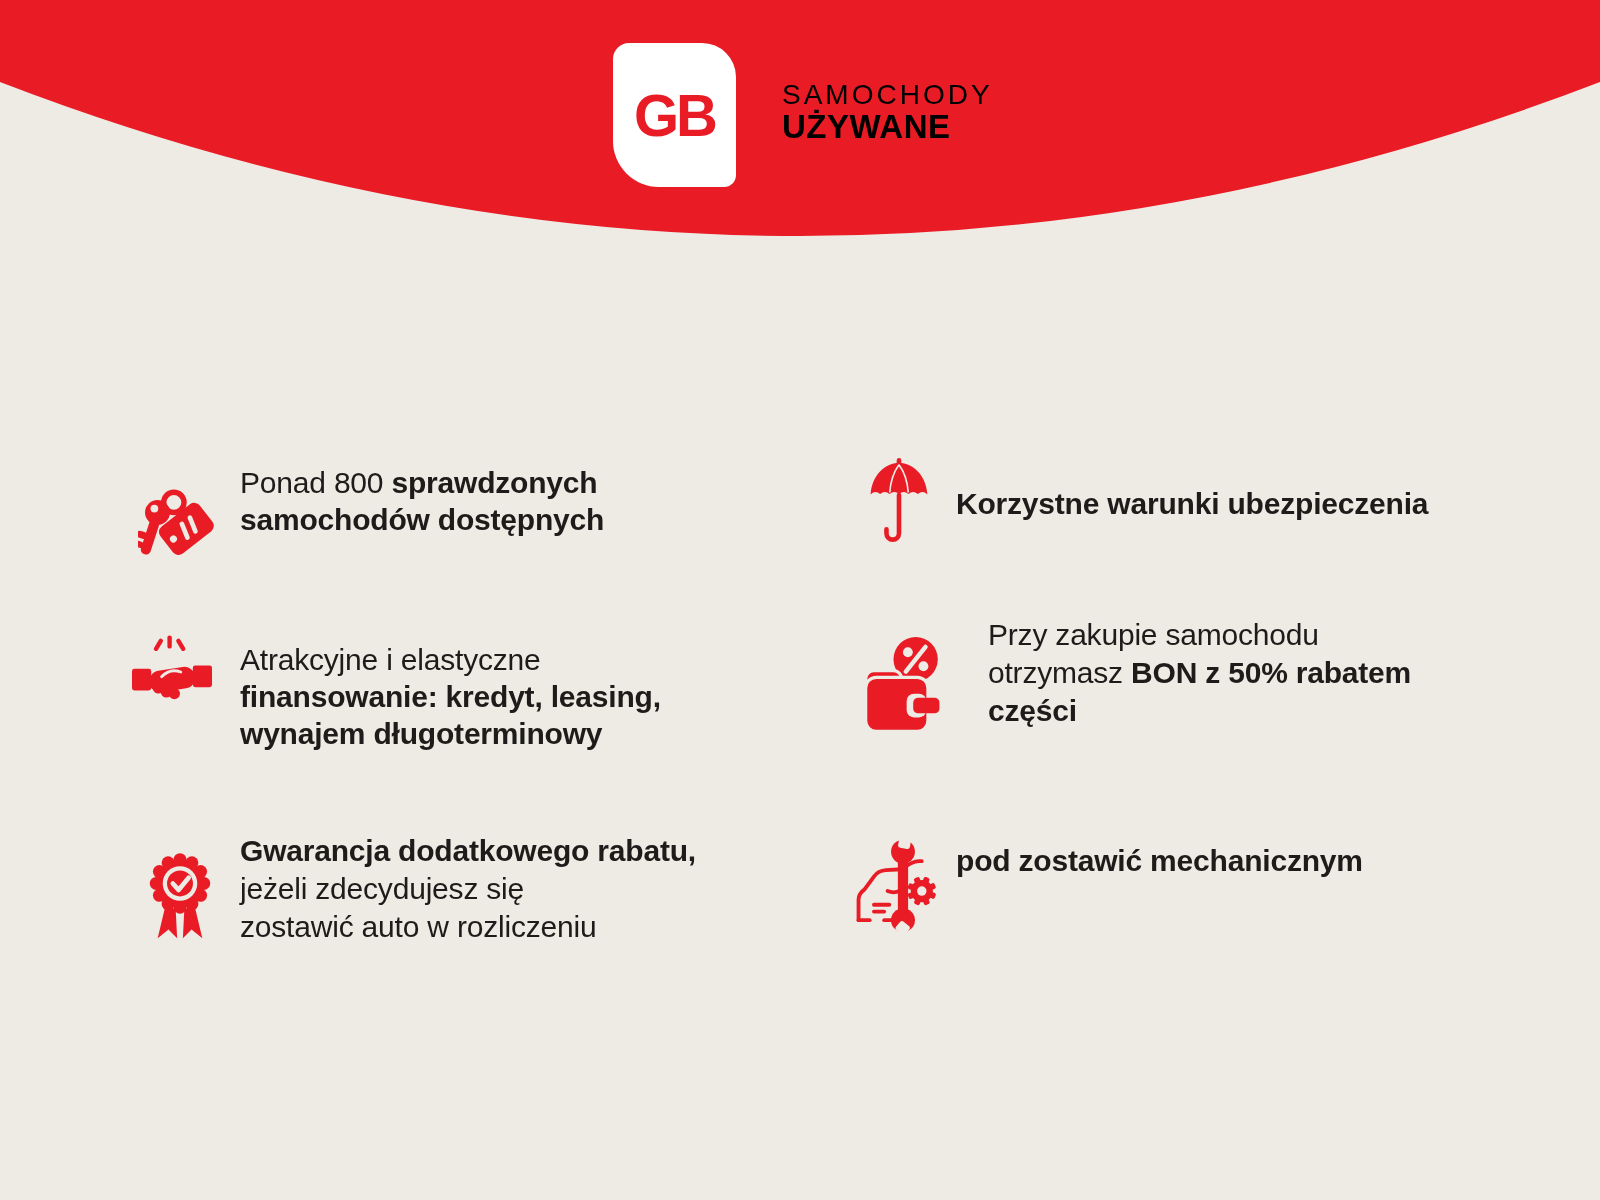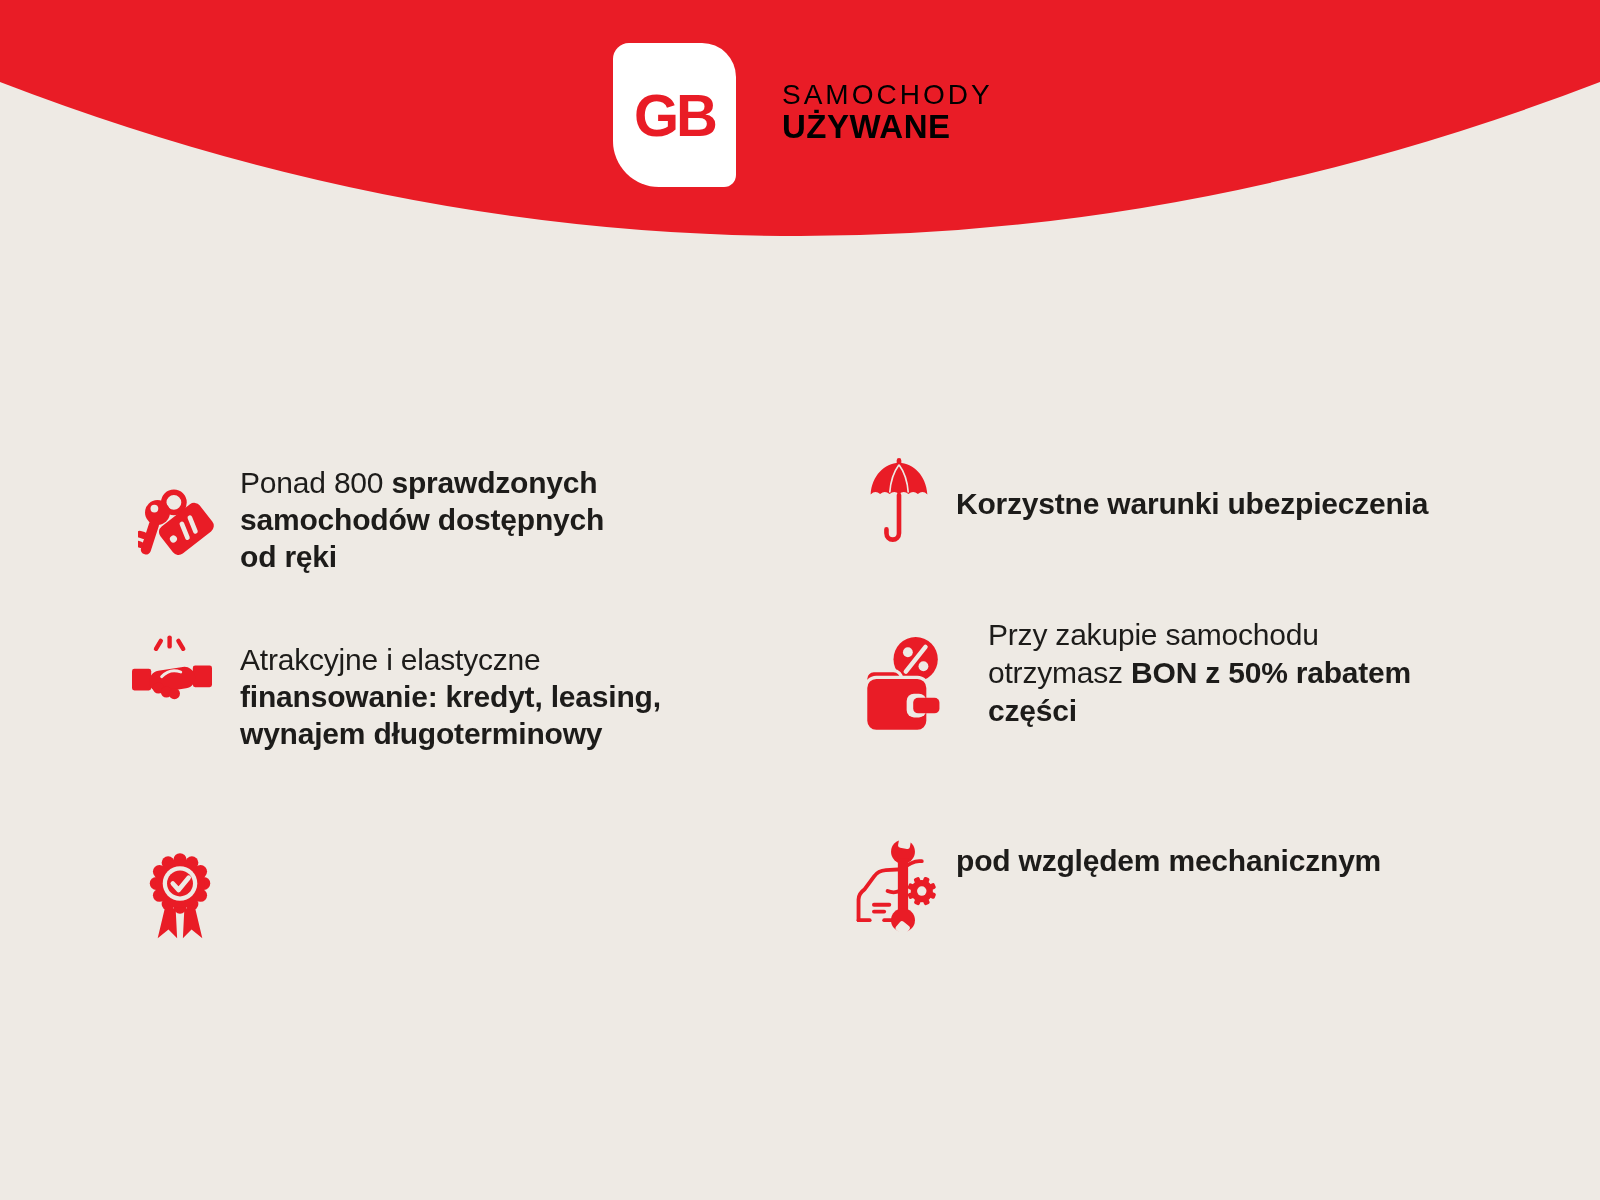--- a/index.html
+++ b/index.html
@@ -187,32 +187,36 @@
         <circle cx="62" cy="96" r="14" fill="#e91c26"></circle>
         <rect x="55" y="99" width="14" height="13" rx="3" fill="#eeeae4" transform="rotate(40 62 105)"></rect>
       </g>
       <circle cx="84" cy="62" r="5.5" fill="#eeeae4"></circle>
     </svg>
   </div>
 
   <div class="ftext" id="t1">
       <div class="line"><span>Ponad 800 </span><span class="b">sprawdzonych</span></div>
       <div class="line"><span class="b">samochodów dostępnych</span></div>
-      <div class="line"><span class="b">od ręki</span></div>
     </div>
   <div class="ftext" id="t2">
       <div class="line"><span>Atrakcyjne i elastyczne</span></div>
       <div class="line"><span class="b">finansowanie: kredyt, leasing,</span></div>
       <div class="line"><span class="b">wynajem długoterminowy</span></div>
     </div>
+  <div class="ftext" id="t3">
+      <div class="line"><span class="b">Gwarancja dodatkowego rabatu,</span></div>
+      <div class="line"><span>jeżeli zdecydujesz się</span></div>
+      <div class="line"><span>zostawić auto w rozliczeniu</span></div>
+    </div>
   <div class="ftext" id="t4">
       <div class="line"><span class="b">Korzystne warunki ubezpieczenia</span></div>
     </div>
   <div class="ftext" id="t5">
       <div class="line"><span>Przy zakupie samochodu</span></div>
       <div class="line"><span>otrzymasz </span><span class="b">BON z 50% rabatem</span></div>
       <div class="line"><span class="b">części</span></div>
     </div>
   <div class="ftext" id="t6">
-      <div class="line"><span class="b">pod względem mechanicznym</span></div>
+      <div class="line"><span class="b">pod zostawić mechanicznym</span></div>
     </div>
 
 </div>
 
 </body></html>

